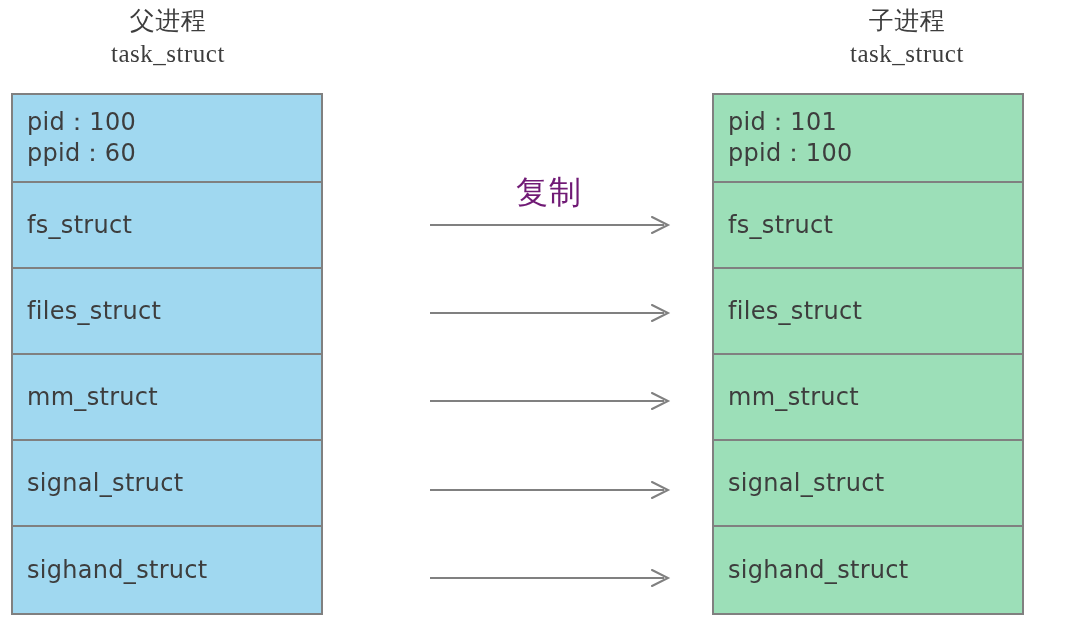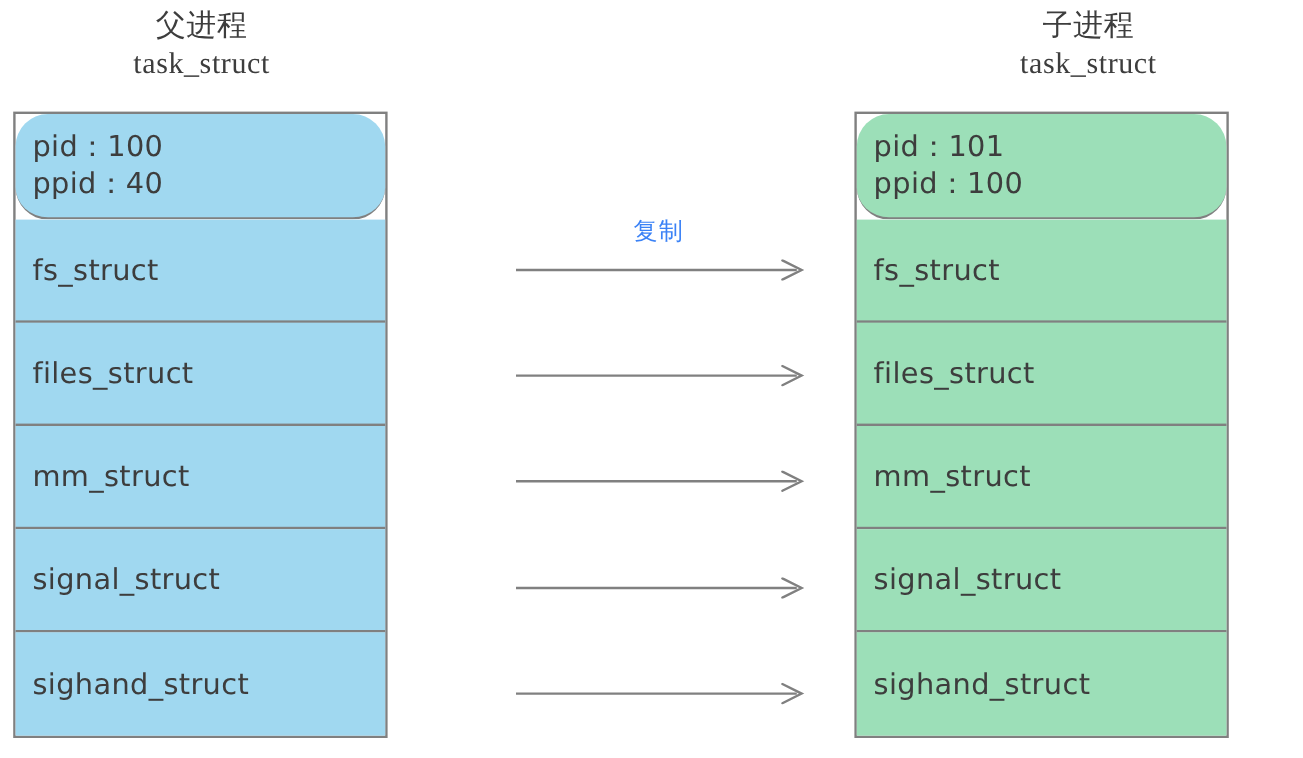--- a/index.html
+++ b/index.html
@@ -59,21 +59,21 @@
     justify-content: center;
     padding-left: 14px;
     font-size: 24px;
     line-height: 31px;
     color: #3d3d3d;
     letter-spacing: 0.3px;
     white-space: nowrap;
   }
   .struct-row:last-child { border-bottom: none; }
 
-  .struct-row.head-row { height: 88px; border-radius: 27px; }
+  .struct-row.head-row { height: 88px; }
   .struct-row.field-row { height: 86px; }
 
   .kv-line { display: block; }
 
   
   .blue  { background: #a0d8f0; }
   .green { background: #9cdfb8; }
 
   
   .arrow {
@@ -85,23 +85,23 @@
   }
   .arrow svg { display: block; }
 
   
   #copy-label {
     position: absolute;
     left: 430px;
     top: 176px;
     width: 238px;
     text-align: center;
-    font-size: 20px;
+    font-size: 32px;
     line-height: 32px;
-    color: #3b82f6;
+    color: #701a75;
     letter-spacing: 1px;
     white-space: nowrap;
   }
 </style>
 </head>
 <body>
 
 <div id="canvas">
 
   <div class="col-header" id="header-parent">
@@ -110,21 +110,21 @@
   </div>
 
   <div class="col-header" id="header-child">
     <span class="line1">子进程</span>
     <span class="line2">task_struct</span>
   </div>
 
   <div class="struct-box" id="box-parent">
     <div class="struct-row head-row blue">
       <span class="kv-line">pid：100</span>
-      <span class="kv-line">ppid：40</span>
+      <span class="kv-line">ppid：60</span>
     </div>
     <div class="struct-row field-row blue">
       <span>fs_struct</span>
     </div>
     <div class="struct-row field-row blue">
       <span>files_struct</span>
     </div>
     <div class="struct-row field-row blue">
       <span>mm_struct</span>
     </div>

